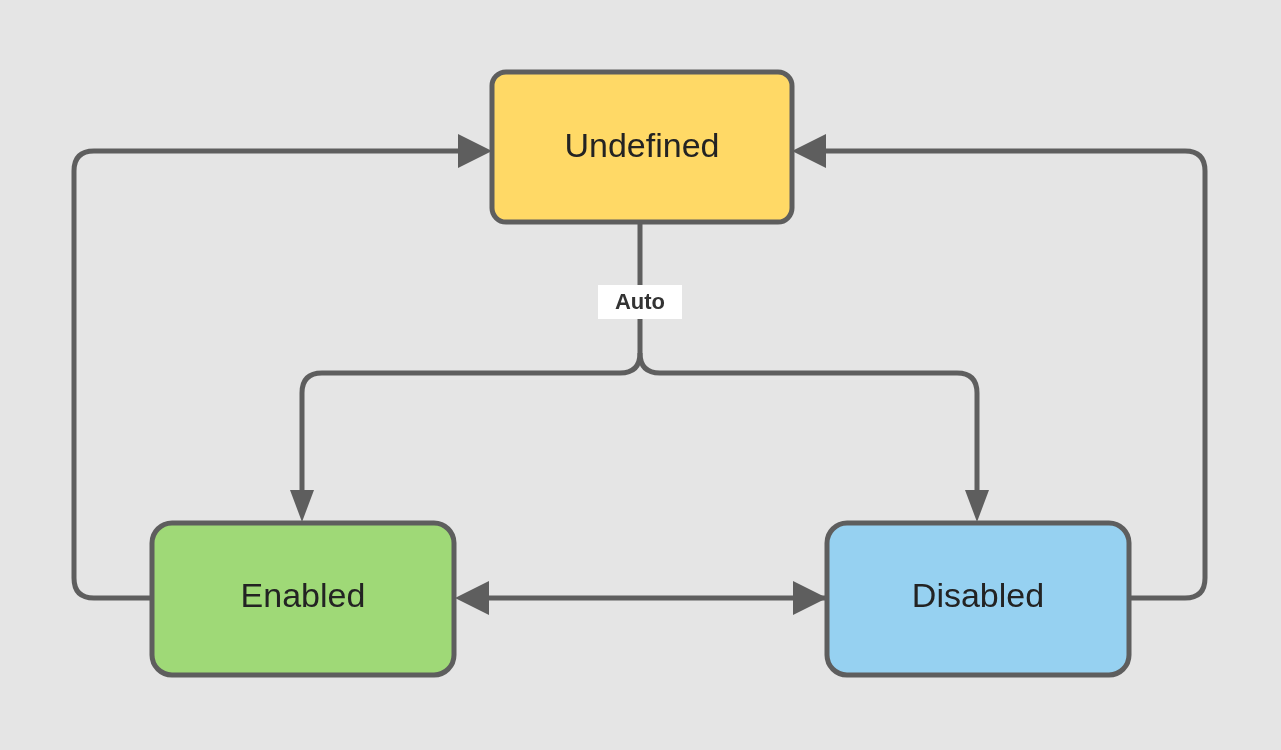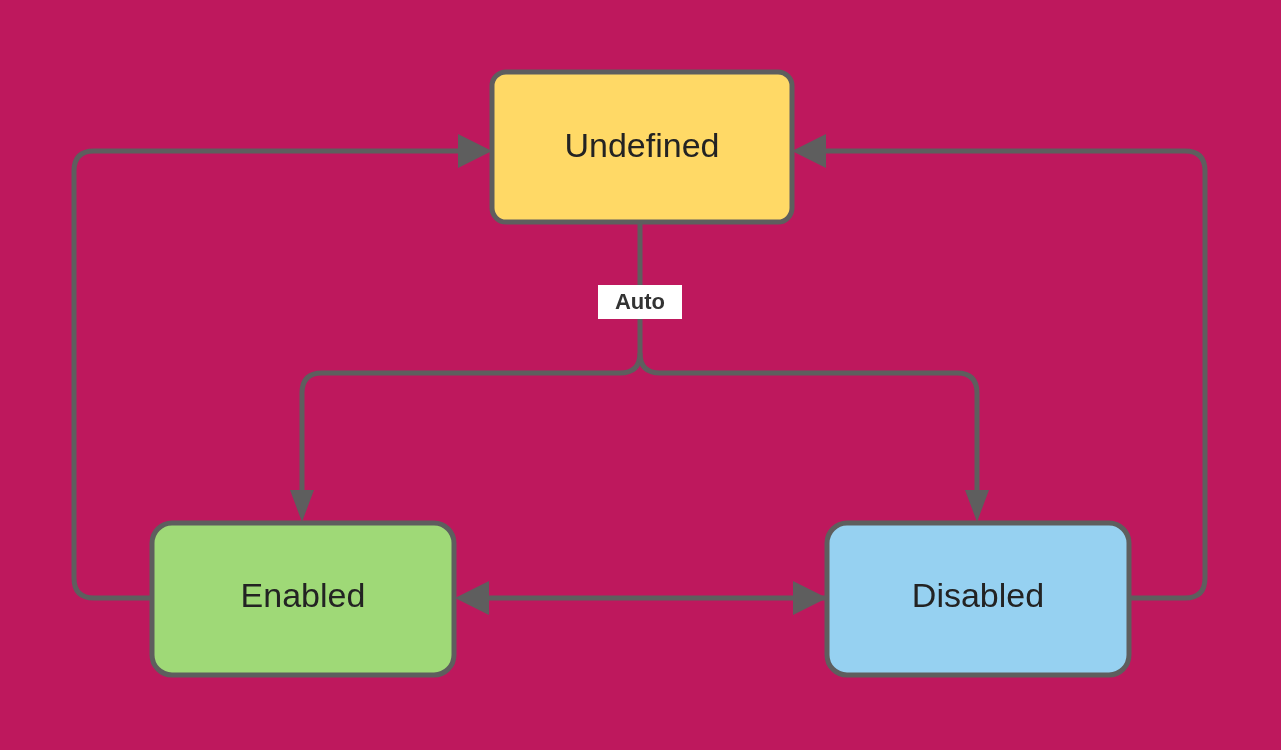--- a/index.html
+++ b/index.html
@@ -10,21 +10,21 @@
   body {
     width: 1281px;
     height: 750px;
     font-family: "Liberation Sans", sans-serif;
     overflow: hidden;
   }
   #diagram-root {
     position: relative;
     width: 1281px;
     height: 750px;
-    background: #be185d;
+    background: #e5e5e5;
   }
   svg.canvas {
     display: block;
     width: 1281px;
     height: 750px;
   }
   .node-box {
     stroke-width: 5;
     stroke-linejoin: round;
   }

